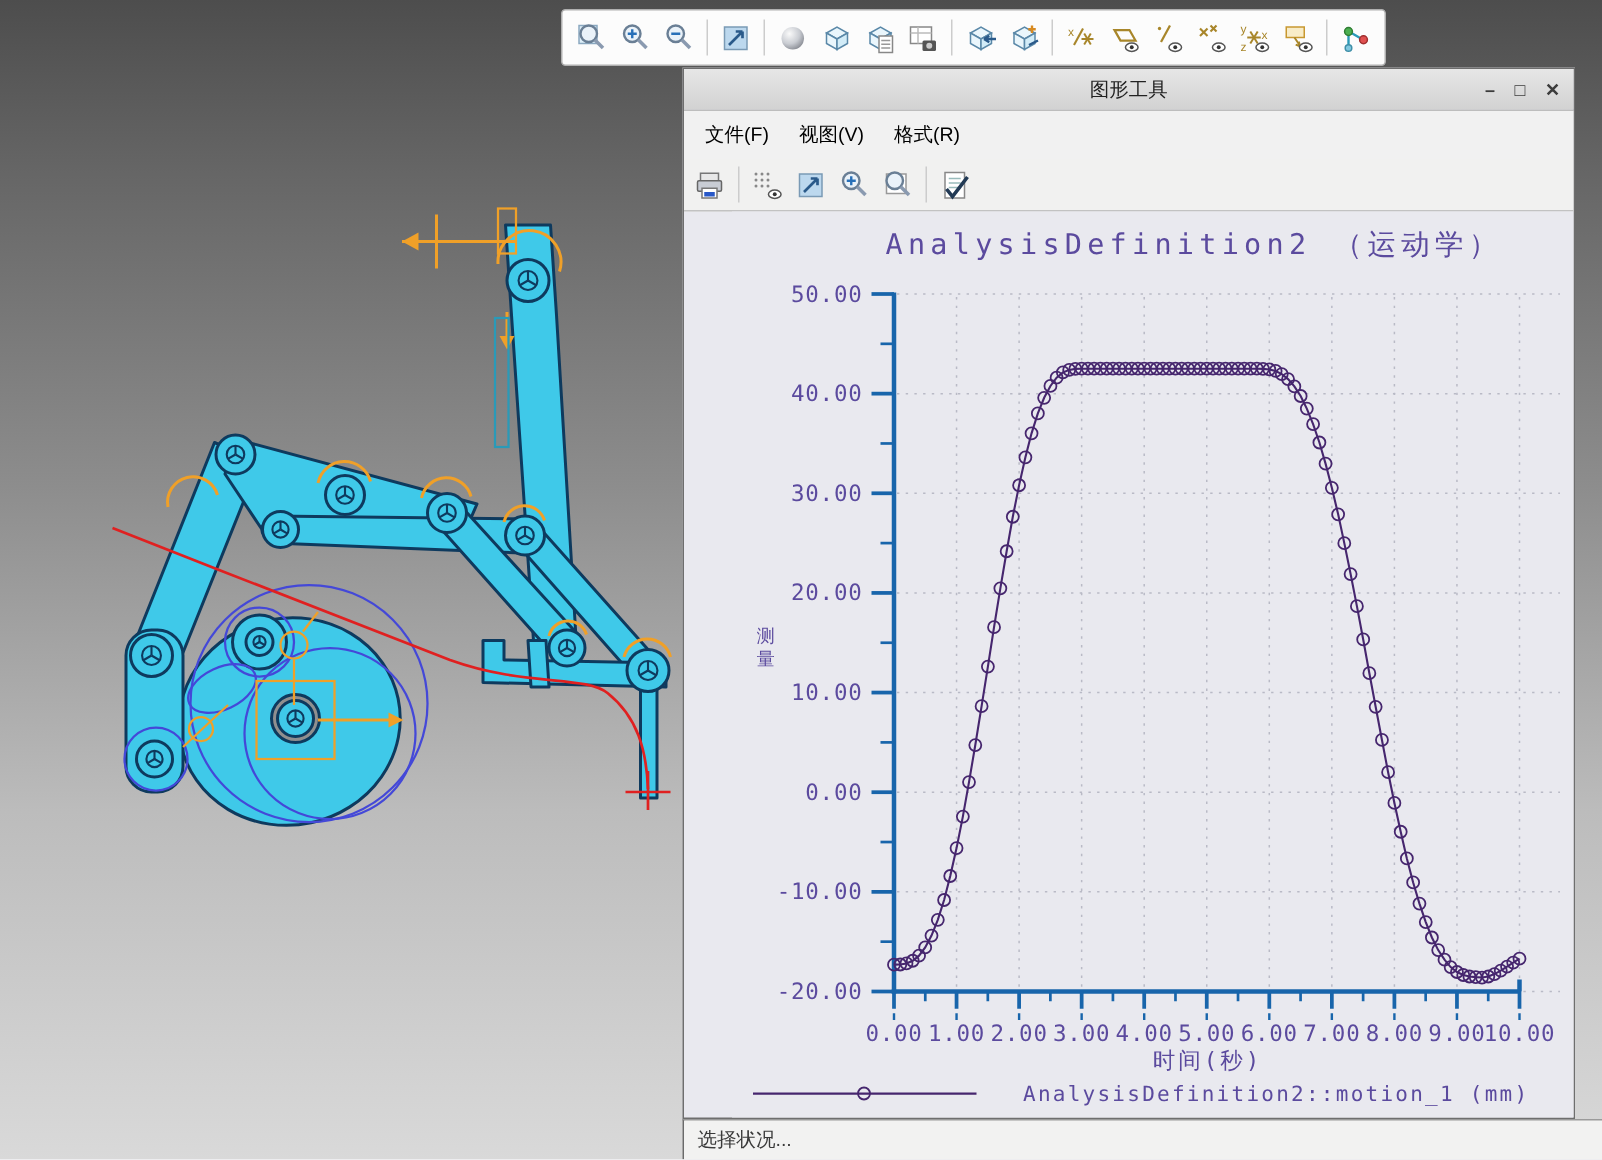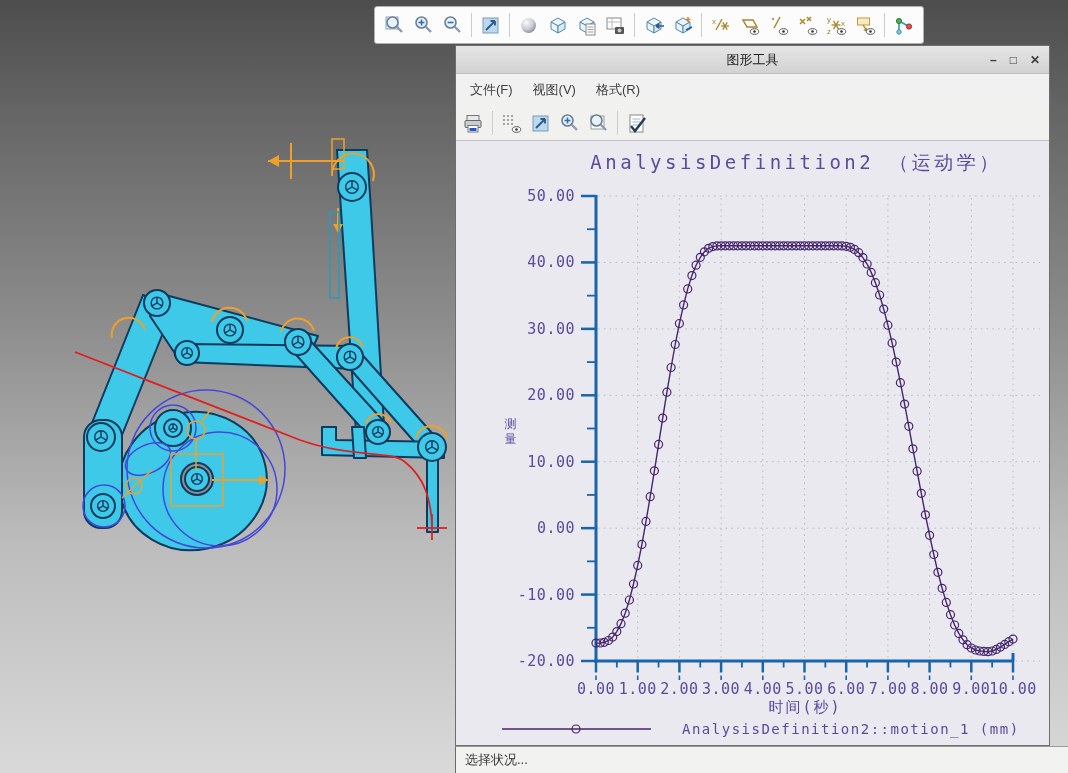--- a/index.html
+++ b/index.html
@@ -14,21 +14,21 @@
   .tsep{width:1px;height:24px;background:#cccccc;margin:0 3px;}
   
   #graph-window{position:absolute;left:455px;top:45px;width:595px;height:701px;
       border:1px solid #6e6e6e;background:#e9e9ef;display:flex;flex-direction:column;box-sizing:border-box;}
   .titlebar{height:27px;background:linear-gradient(180deg,#e6e6e6,#d2d2d2);position:relative;
       display:flex;align-items:center;justify-content:center;border-bottom:1px solid #bdbdbd;flex:0 0 auto;}
   .titlebar .title{font-size:13px;color:#222;}
   .win-controls{position:absolute;right:9px;top:0;bottom:0;display:flex;align-items:center;gap:13px;}
   .win-btn{font-size:12px;color:#3c3c3c;line-height:1;cursor:default;font-weight:bold;}
   .menubar{height:32px;background:#f1f1f1;display:flex;align-items:center;padding-left:4px;flex:0 0 auto;}
-  .menu-item{font-size:13px;color:#404040;padding:6px 10px;}
+  .menu-item{font-size:13px;color:#000000;padding:6px 10px;}
   #graph-toolbar{height:34px;background:#f1f1f0;border-bottom:1px solid #c2c2c2;display:flex;
       align-items:center;padding:0 4px;gap:2px;flex:0 0 auto;}
   .gcanvas{flex:1 1 auto;overflow:hidden;margin-left:32px;}
   #chart-svg{display:block;}
   .pfont{font-family:"DejaVu Sans Mono","Liberation Mono",monospace;}
   
   #status-bar{position:absolute;left:455px;top:746px;width:613px;height:27px;background:#f2f2f1;
       border-top:1px solid #9a9a9a;border-left:1px solid #6a6a6a;box-sizing:border-box;
       display:flex;align-items:center;padding-left:9px;font-size:13px;color:#3a3a3a;}
 </style>

